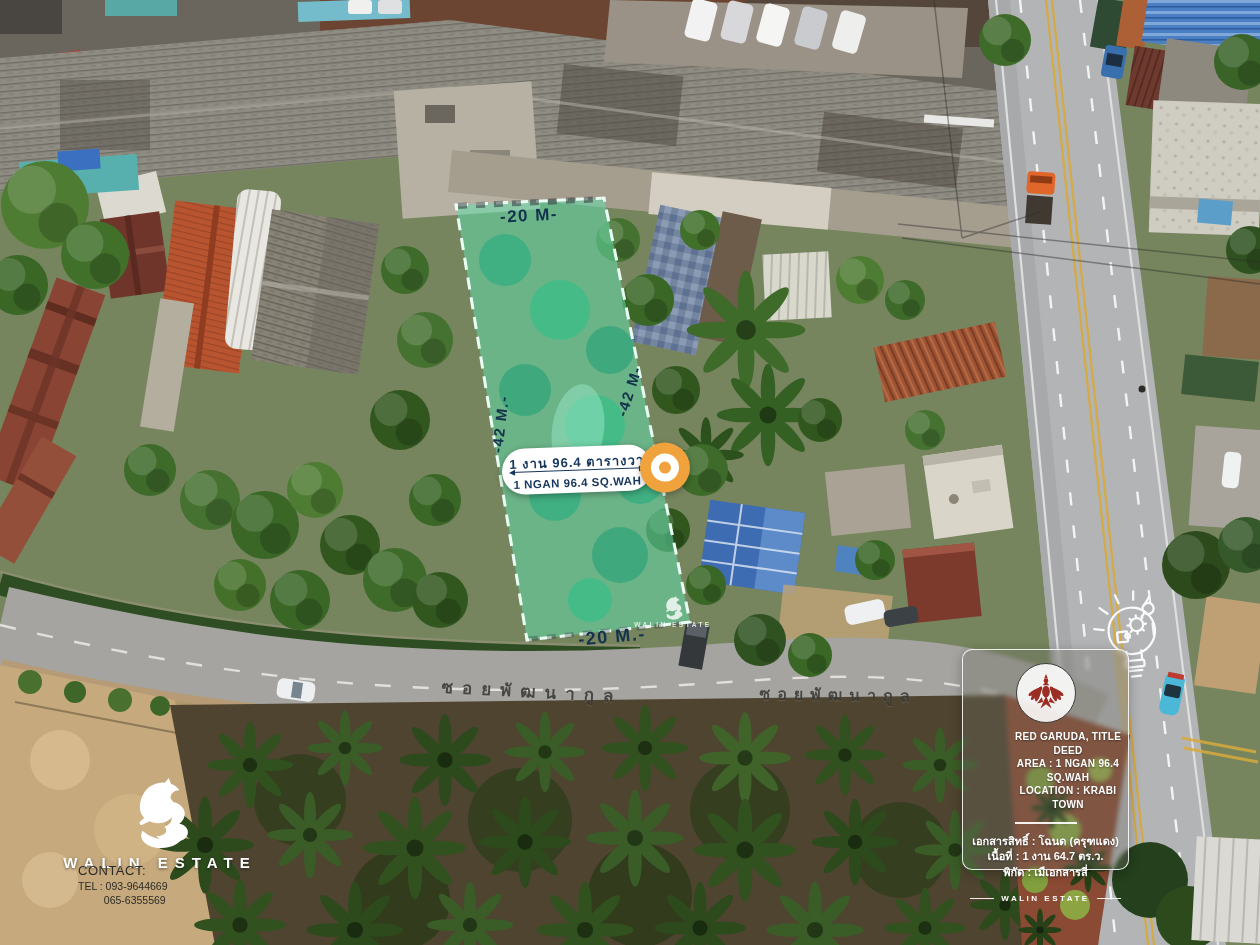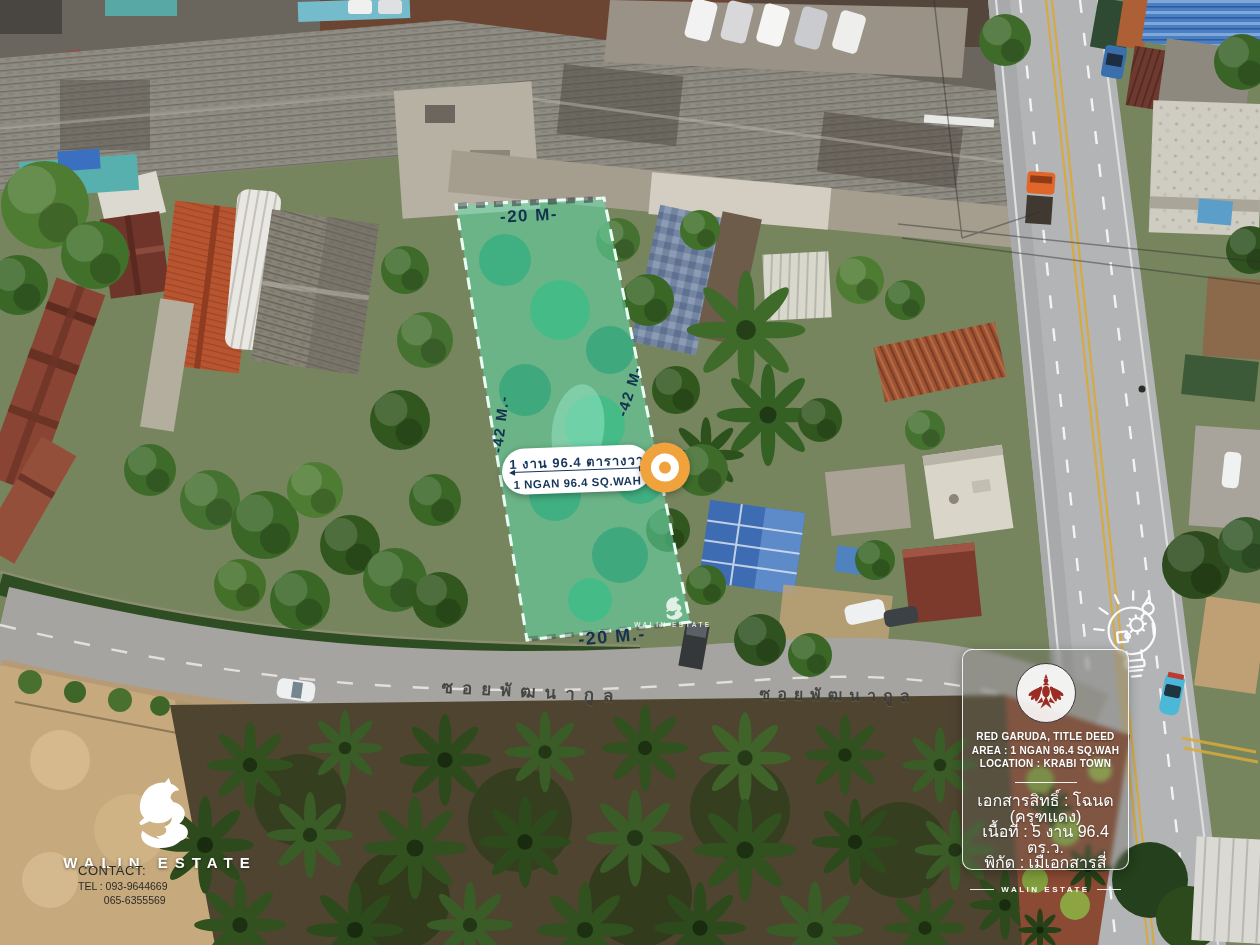--- a/index.html
+++ b/index.html
@@ -29,23 +29,23 @@
   .watermark{position:absolute;color:rgba(255,255,255,.78);text-align:center;width:110px;}
   .watermark .wm-text{font-size:6.5px;letter-spacing:2.5px;font-weight:700;}
   
   .card{position:absolute;background:rgba(108,108,98,.34);border:1.5px solid rgba(255,255,255,.88);
         border-radius:10px;backdrop-filter:blur(2px);color:#fff;text-align:center;
         box-shadow:0 3px 12px rgba(0,0,0,.28);}
   .garuda-circle{width:58px;height:58px;margin:13px auto 7px;border-radius:50%;
                  background:rgba(255,255,255,.88);border:1.5px solid #3c3c3c;
                  display:flex;align-items:center;justify-content:center;}
   .card-en div{font-size:10px;line-height:13.5px;letter-spacing:.3px;font-weight:700;
-               text-shadow:0 1px 2px rgba(0,0,0,.45);}
+               text-shadow:0 1px 2px rgba(0,0,0,.45);padding-left:45px;}
   .card-divider{width:62px;height:1.5px;background:#fff;margin:11px auto 10px;opacity:.92;}
-  .card-th div{font-size:16px;line-height:15.5px;text-shadow:0 1px 2px rgba(0,0,0,.45);}
+  .card-th div{font-size:11px;line-height:15.5px;text-shadow:0 1px 2px rgba(0,0,0,.45);font-weight:bold;}
   .card-footer{margin-top:14px;font-size:8px;letter-spacing:2.5px;font-weight:700;
                display:flex;align-items:center;justify-content:center;gap:7px;}
   .fline{width:24px;height:1px;background:#fff;opacity:.9;}
   
   .brand{position:absolute;text-align:center;}
   .brand-name{color:#fff;font-size:15px;letter-spacing:7px;font-weight:700;margin-top:2px;
               text-shadow:0 1px 3px rgba(0,0,0,.55);white-space:nowrap;}
   .contact{position:absolute;color:#2c2b27;font-size:10.5px;line-height:14.5px;white-space:nowrap;}
   .c-head{font-size:13px;letter-spacing:.5px;}
   .c-ind{padding-left:24px;text-align:center;}
@@ -511,21 +511,21 @@
     </svg>
   </div>
   <div class="card-en">
     <div>RED GARUDA, TITLE DEED</div>
     <div>AREA : 1 NGAN 96.4 SQ.WAH</div>
     <div>LOCATION : KRABI TOWN</div>
   </div>
   <div class="card-divider"></div>
   <div class="card-th">
     <div>เอกสารสิทธิ์ : โฉนด (ครุฑแดง)</div>
-    <div>เนื้อที่ : 5 งาน 96.4 ตร.ว.</div>
+    <div>เนื้อที่ : 1 งาน 64.7 ตร.ว.</div>
     <div>พิกัด : เมืเอกสารสี่</div>
   </div>
   <div class="card-footer">
     <span class="fline"></span>
         <span>WALIN ESTATE</span>
         <span class="fline"></span>
   </div>
 </div>
 
 <div class="brand" style="left:55px;top:778px;width:210px;">

